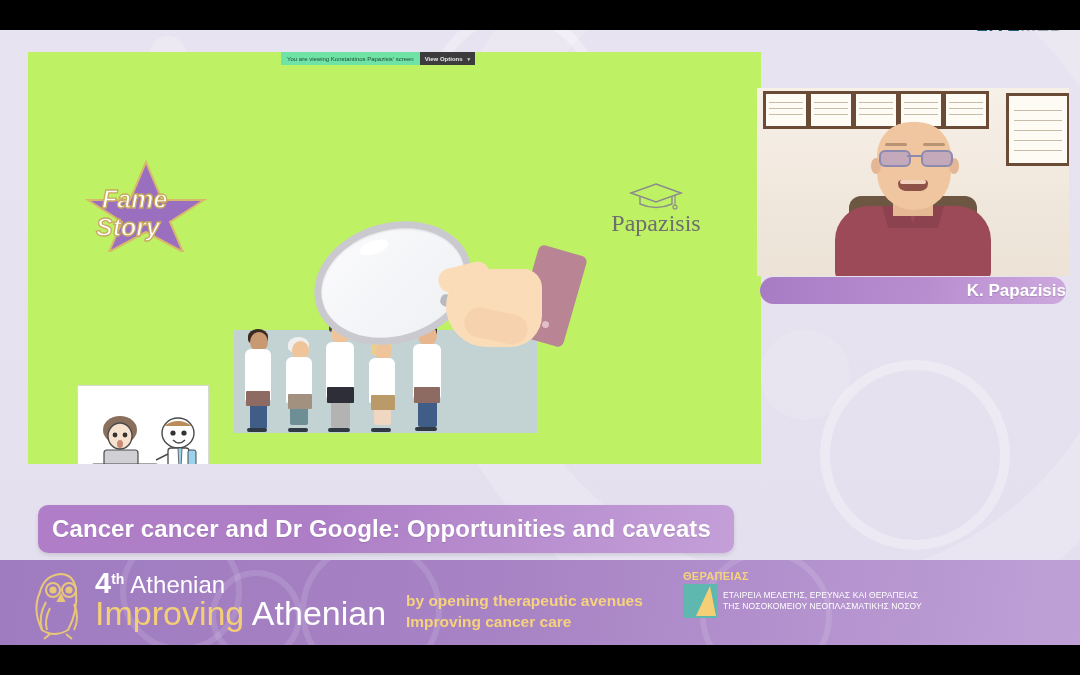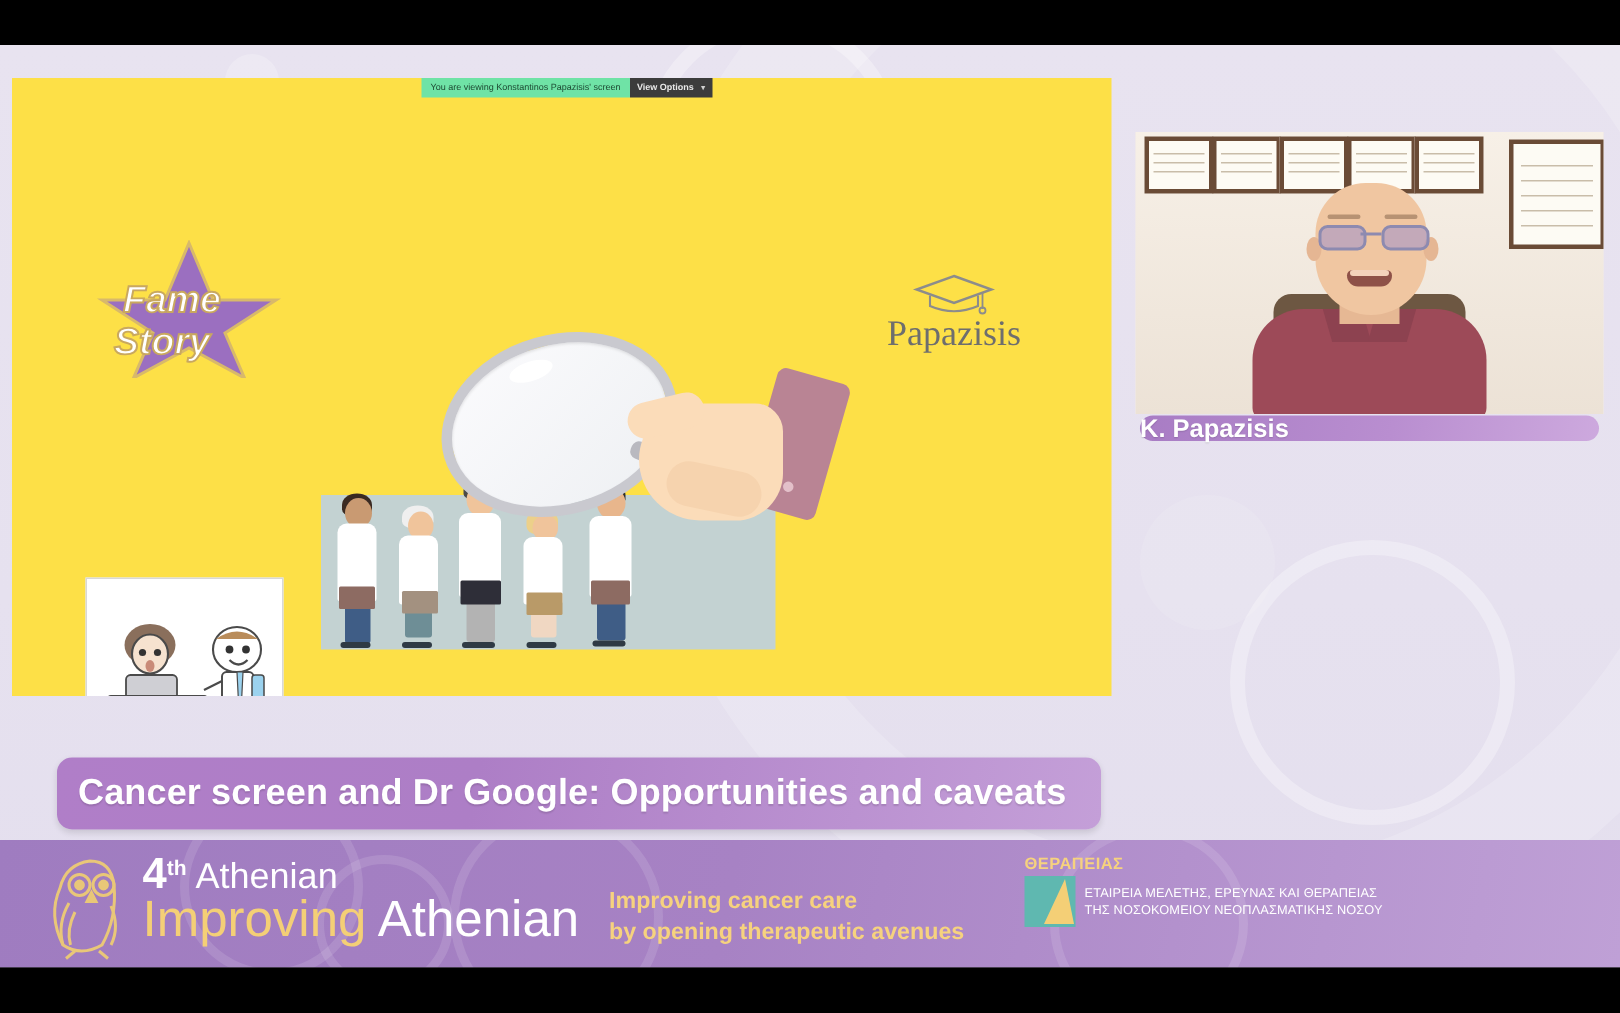--- a/index.html
+++ b/index.html
@@ -18,21 +18,21 @@
   .wm2{position:absolute;border-radius:50%;background:rgba(255,255,255,.22);}
   .wm-swoosh{position:absolute;right:-120px;top:-160px;width:640px;height:640px;border-radius:50%;
              border:70px solid rgba(255,255,255,.18);}
 
   
   .livemed{position:absolute;right:16px;top:14px;font-size:19px;font-weight:bold;letter-spacing:.5px;z-index:20;}
   .livemed .a{color:#1f5f78;}
   .livemed .b{color:#9aa4ac;}
 
   
-  .slide{position:absolute;left:8px;top:52px;width:733px;height:412px;background:#fde047;z-index:10;overflow:hidden;}
+  .slide{position:absolute;left:28px;top:52px;width:733px;height:412px;background:#bef264;z-index:10;overflow:hidden;}
 
   
   .zbanner{position:absolute;left:281px;top:52px;height:13px;display:flex;align-items:stretch;z-index:30;
            font-size:6px;font-family:"Liberation Sans",sans-serif;}
   .zb-green{background:#6fe3a6;color:#1d4a33;display:flex;align-items:center;padding:0 6px;white-space:nowrap;}
   .zb-dark{background:#3c3c3c;color:#e9e9e9;display:flex;align-items:center;gap:5px;padding:0 5px;font-weight:bold;}
   .zb-caret{font-size:5px;opacity:.85;}
 
   
   .fame{position:absolute;left:48px;top:108px;width:140px;height:92px;}
@@ -98,23 +98,23 @@
   .cam .neck{position:absolute;left:136px;top:100px;width:40px;height:28px;background:#e6b894;}
   .cam .head{position:absolute;left:120px;top:34px;width:74px;height:88px;border-radius:38px 38px 42px 42px;background:#f0c6a1;}
   .cam .ear{position:absolute;top:70px;width:10px;height:16px;border-radius:50%;background:#e5b693;}
   .cam .glass{position:absolute;top:62px;width:28px;height:13px;border:2px solid #8d8ab0;border-radius:6px;background:rgba(150,140,210,.5);}
   .cam .bridge{position:absolute;left:150px;top:67px;width:14px;height:2px;background:#8d8ab0;}
   .cam .brow{position:absolute;top:55px;width:22px;height:3px;background:#b79273;border-radius:2px;}
   .cam .mouth{position:absolute;left:141px;top:92px;width:30px;height:11px;background:#8e5148;border-radius:4px 4px 8px 8px;}
   .cam .lip{position:absolute;left:143px;top:92px;width:26px;height:4px;background:#f3d2bb;border-radius:3px;}
 
   
-  .speaker{position:absolute;left:760px;top:277px;width:306px;height:17px;border-radius:14px;
+  .speaker{position:absolute;left:760px;top:277px;width:306px;height:27px;border-radius:14px;
            background:linear-gradient(100deg,#a87cc4,#b98ed0 55%,#cda9de);display:flex;align-items:center;
-           justify-content:flex-start;z-index:16;}
+           justify-content:flex-end;z-index:16;}
   .speaker span{color:#fff;font-size:17px;font-weight:bold;text-shadow:0 1px 1px rgba(0,0,0,.15);}
 
   
   .footer{position:absolute;left:0;top:560px;width:1080px;height:85px;
           background:linear-gradient(100deg,#9f7cc0 0%,#a782c4 45%,#bfa0d6 100%);overflow:hidden;z-index:18;}
   .f-swirl{position:absolute;border-radius:50%;border:6px solid rgba(255,255,255,.12);}
   .owl{position:absolute;left:30px;top:8px;width:62px;height:72px;}
   .congress{position:absolute;left:95px;top:9px;color:#fff;}
   .congress .l1{font-size:24px;line-height:1;}
   .congress .l1 .num{font-weight:bold;font-size:29px;}
@@ -329,21 +329,21 @@
     <div class="bridge"></div>
     <div class="mouth"></div>
     <div class="lip"></div>
   </div>
 
   <div class="speaker">
     <span>K. Papazisis</span>
   </div>
 
   <div class="titlebar">
-    <span>Cancer screen and Dr Google: Opportunities and caveats</span>
+    <span>Cancer cancer and Dr Google: Opportunities and caveats</span>
   </div>
 
   <div class="footer">
     <div class="f-swirl" style="left:120px;top:-30px;width:110px;height:110px;"></div>
     <div class="f-swirl" style="left:210px;top:10px;width:80px;height:80px;"></div>
     <div class="f-swirl" style="left:300px;top:-20px;width:130px;height:130px;"></div>
     <div class="f-swirl" style="left:700px;top:-10px;width:120px;height:120px;"></div>
 
     <div class="owl">
       <svg width="62" height="72" viewBox="0 0 62 72">
@@ -368,22 +368,22 @@
         <span class="num">4</span><span class="sup">th</span><span class="ath">Athenian</span>
       </div>
       <div class="l2">
         <span class="onc">Improving</span>
         <span class="con">Athenian</span>
       </div>
     </div>
   </div>
 
   <div class="tagline">
+    <div>by opening therapeutic avenues</div>
     <div>Improving cancer care</div>
-    <div>by opening therapeutic avenues</div>
   </div>
 
   <div class="org">
     <div class="lab">ΘΕΡΑΠΕΙΑΣ</div>
     <div class="row">
       <div class="mark"></div>
       <div class="txt">
         <div>ΕΤΑΙΡΕΙΑ ΜΕΛΕΤΗΣ, ΕΡΕΥΝΑΣ ΚΑΙ ΘΕΡΑΠΕΙΑΣ</div>
         <div>ΤΗΣ  ΝΟΣΟΚΟΜΕΙΟΥ ΝΕΟΠΛΑΣΜΑΤΙΚΗΣ ΝΟΣΟΥ</div>
       </div>

